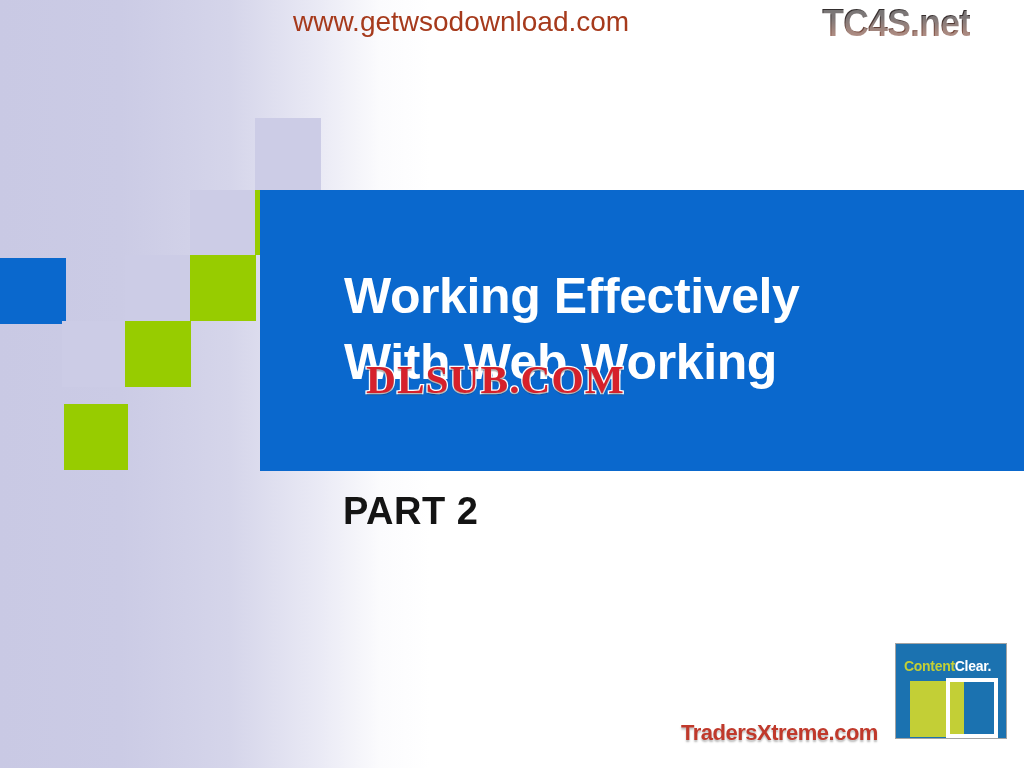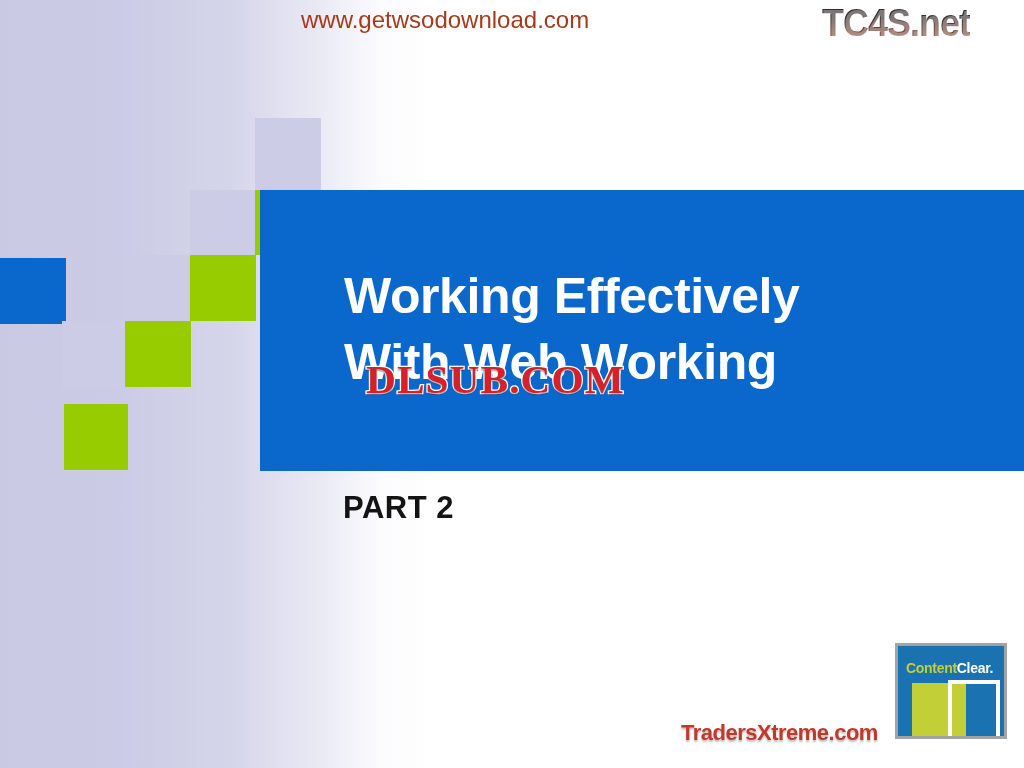--- a/index.html
+++ b/index.html
@@ -67,34 +67,33 @@
     paint-order:stroke fill;
     text-shadow:0 2px 1px rgba(0,0,0,0.30);
     white-space:nowrap;
   }
 
   
   .part-text {
     position:absolute;
     left:343px; top:490px;
     color:#141414;
-    font-size:31px;
+    font-size:38px;
     font-weight:bold;
     letter-spacing:0.5px;
   }
 
   
   .url-watermark {
     position:absolute;
     left:293px; top:6px;
-    font-size:24px;
+    font-size:28px;
     color:#a63a1c;
     letter-spacing:0px;
     white-space:nowrap;
-    margin-left:8px;
   }
 
   
   .tc4s {
     position:absolute;
     left:822px; top:1px;
     font-size:39px;
     font-weight:bold;
     letter-spacing:-1px;
     transform:scaleX(0.92);
@@ -106,21 +105,21 @@
     text-shadow:1px 1px 0 rgba(255,255,255,0.35);
     white-space:nowrap;
   }
 
   
   .cc-logo {
     position:absolute;
     left:895px; top:643px;
     width:112px; height:96px;
     background:#1b72b0;
-    border:3px solid #a3a3a3;
+    border:1px solid #a3a3a3;
     overflow:hidden;
   }
   .cc-word {
     position:absolute; left:8px; top:14px;
     font-size:14px; font-weight:bold;
     white-space:nowrap;
     letter-spacing:-0.3px;
   }
   .cc-content { color:#c3cf36; }
   .cc-clear   { color:#ffffff; }

